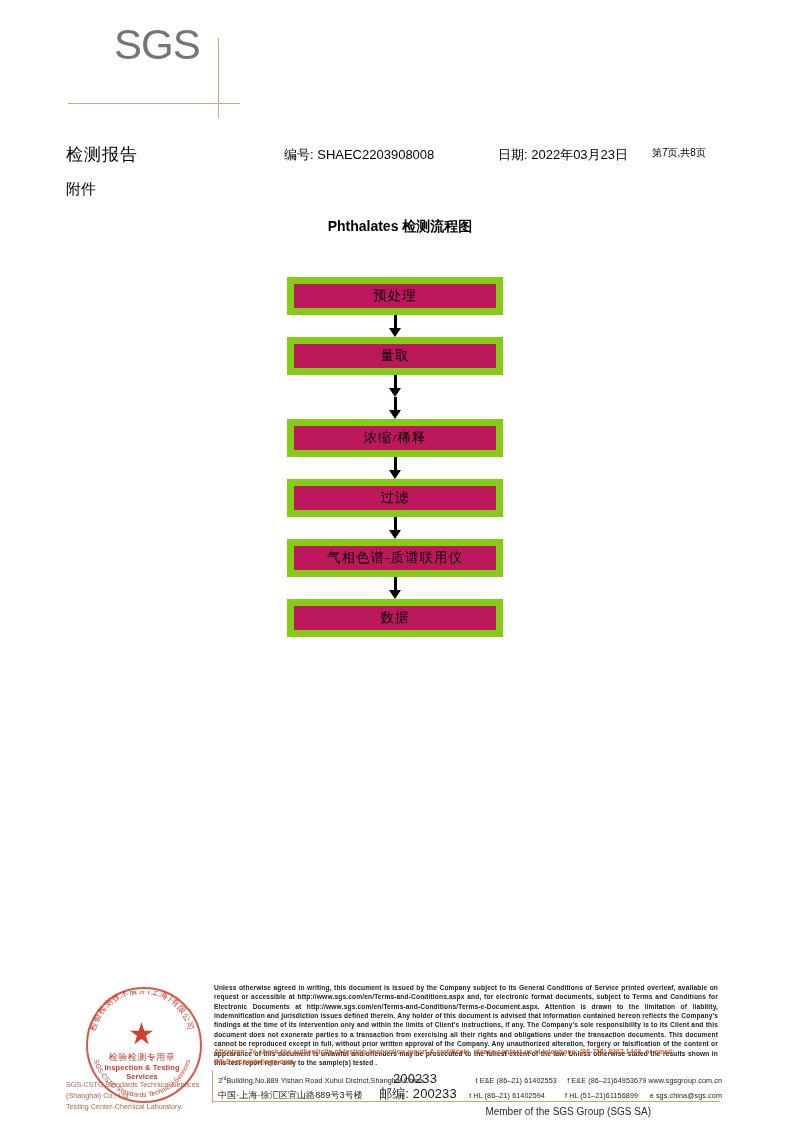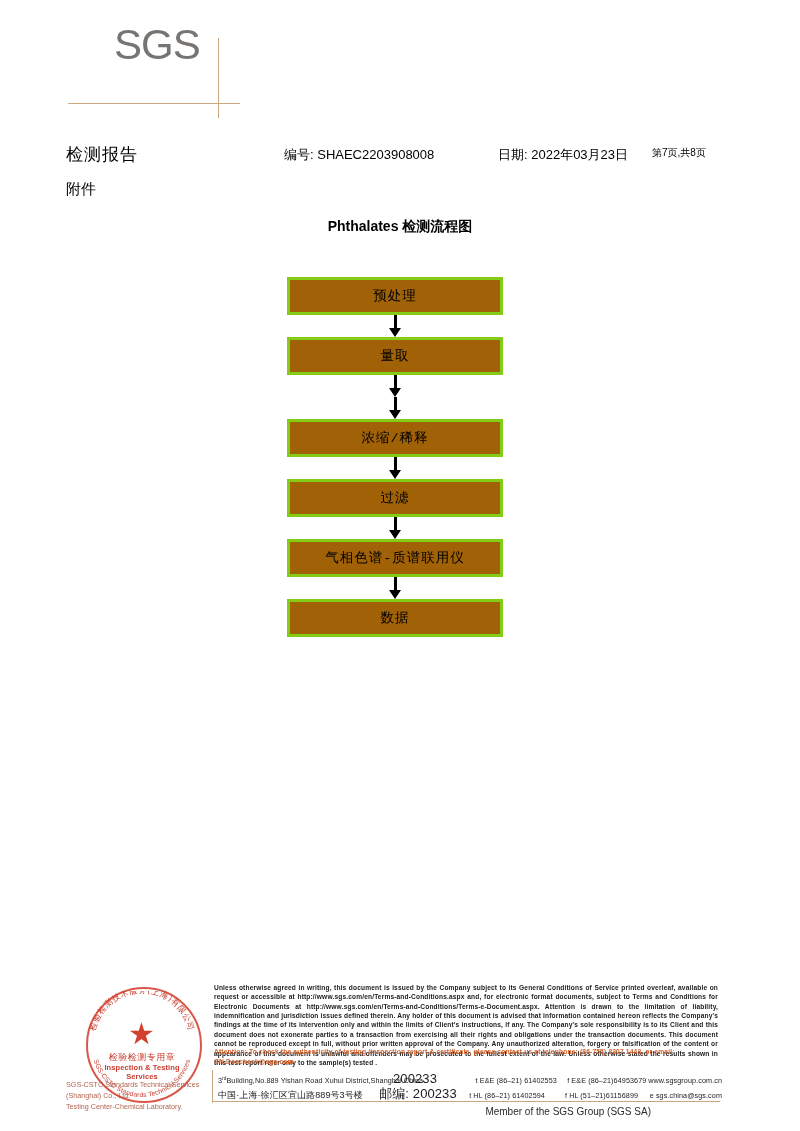--- a/index.html
+++ b/index.html
@@ -112,27 +112,27 @@
     top: 277px;
     width: 216px;
   }
   .flow-step {
     position: relative;
   }
   .flow-box {
     box-sizing: border-box;
     width: 216px;
     height: 38px;
-    border: 3px solid #84cc16;
-    background: #a16207;
+    border: 7px solid #84cc16;
+    background: #be185d;
     display: flex;
     align-items: center;
     justify-content: center;
     font-size: 13.5px;
-    font-family: Liberation Mono, monospace;
+    font-family: Liberation Serif, serif;
     color: #000;
     letter-spacing: 1px;
   }
   .flow-arrow {
     width: 216px;
     height: 22px;
     position: relative;
   }
   .flow-arrow .shaft {
     position: absolute;

